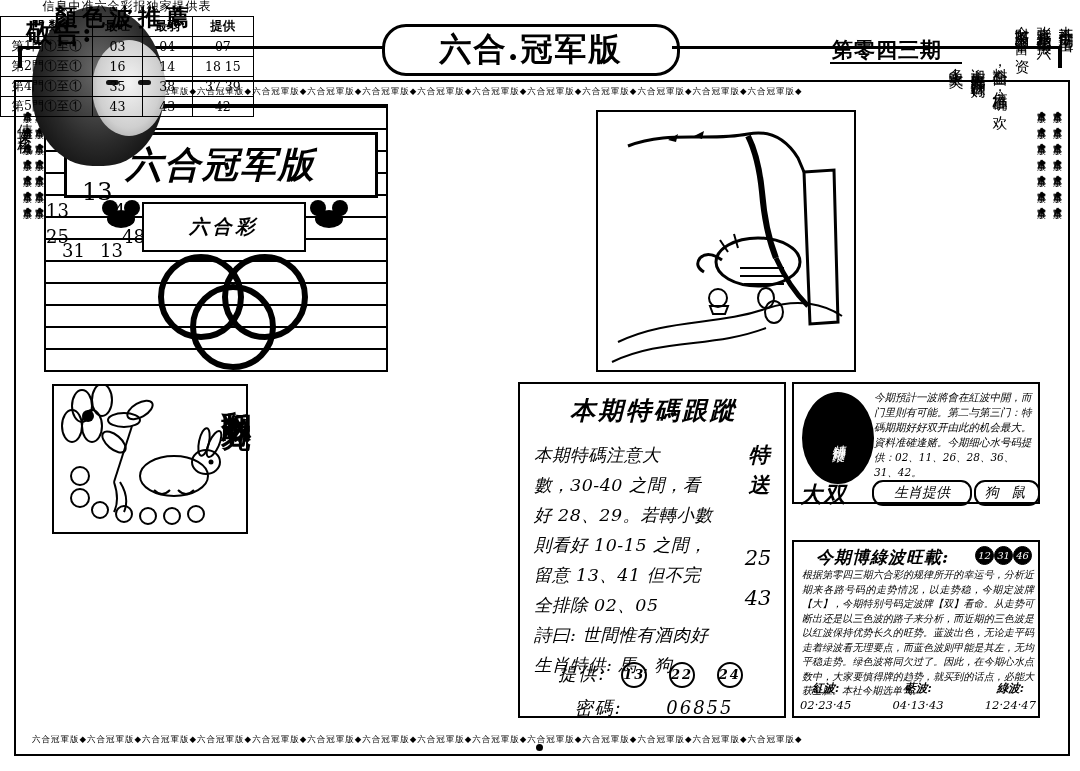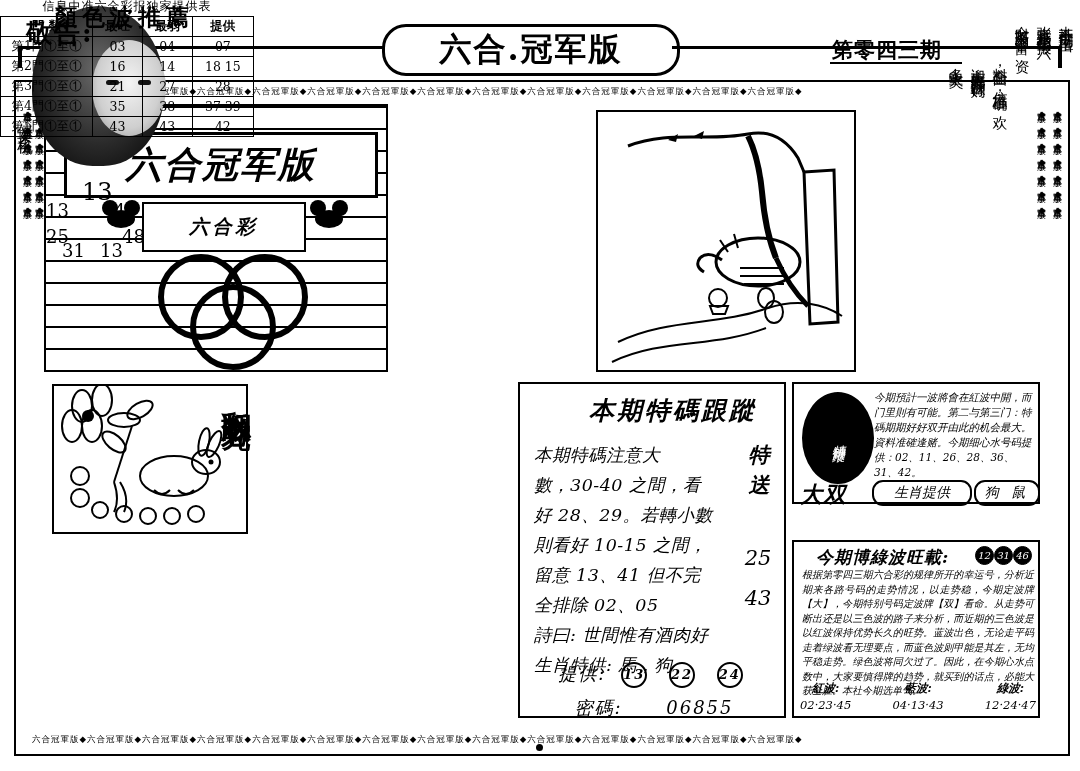--- a/index.html
+++ b/index.html
@@ -84,21 +84,21 @@
       font-size:12px;text-align:center;letter-spacing:1px;}
   table.t{position:absolute;left:0;top:16px;border-collapse:collapse;width:254px;
       font-family:"DejaVu Serif","Liberation Serif",serif;font-size:12.5px;}
   table.t th,table.t td{border:1px solid #000;text-align:center;padding:1px 0;height:17px;}
   table.t th{font-weight:bold;}
   .lbl{text-align:left;padding-left:3px;white-space:nowrap;}
 
   
   .main-box{left:518px;top:382px;width:268px;height:336px;}
   .main-title{position:absolute;left:0;top:10px;width:268px;text-align:center;
-      font-family:"DejaVu Serif","Liberation Serif",serif;font-weight:bold;font-size:25px;letter-spacing:3px;padding-left:19px;}
+      font-family:"DejaVu Serif","Liberation Serif",serif;font-weight:bold;font-size:25px;letter-spacing:3px;}
   .main-body{position:absolute;left:14px;top:56px;width:206px;
       font-family:"DejaVu Serif","Liberation Serif",serif;font-size:17.5px;line-height:30px;letter-spacing:0.5px;}
   .side-ts{position:absolute;right:8px;top:56px;width:34px;text-align:center;
       font-family:"DejaVu Serif","Liberation Serif",serif;font-weight:bold;font-size:21px;line-height:30px;}
   .side-num{position:absolute;right:6px;width:40px;text-align:center;
       font-family:"DejaVu Serif","Liberation Serif",serif;font-size:21px;}
   .provide-row{position:absolute;left:0;width:268px;text-align:center;
       font-family:"DejaVu Serif","Liberation Serif",serif;font-size:18px;letter-spacing:2px;}
   .ball{display:inline-block;width:22px;height:22px;border:2px solid #000;border-radius:50%;
       font-size:13px;line-height:21px;text-align:center;margin:0 7px;vertical-align:middle;font-weight:bold;}
@@ -270,26 +270,20 @@
         <td>04</td>
         <td>07</td>
       </tr>
       <tr>
         <td class="lbl">第2門①至①</td>
         <td>16</td>
         <td>14</td>
         <td>18  15</td>
       </tr>
       <tr>
-        <td class="lbl">第3門①至①</td>
-        <td>21</td>
-        <td>27</td>
-        <td>28</td>
-      </tr>
-      <tr>
         <td class="lbl">第4門①至①</td>
         <td>35</td>
         <td>38</td>
         <td>37  39</td>
       </tr>
       <tr>
         <td class="lbl">第5門①至①</td>
         <td>43</td>
         <td>43</td>
         <td>42</td>

